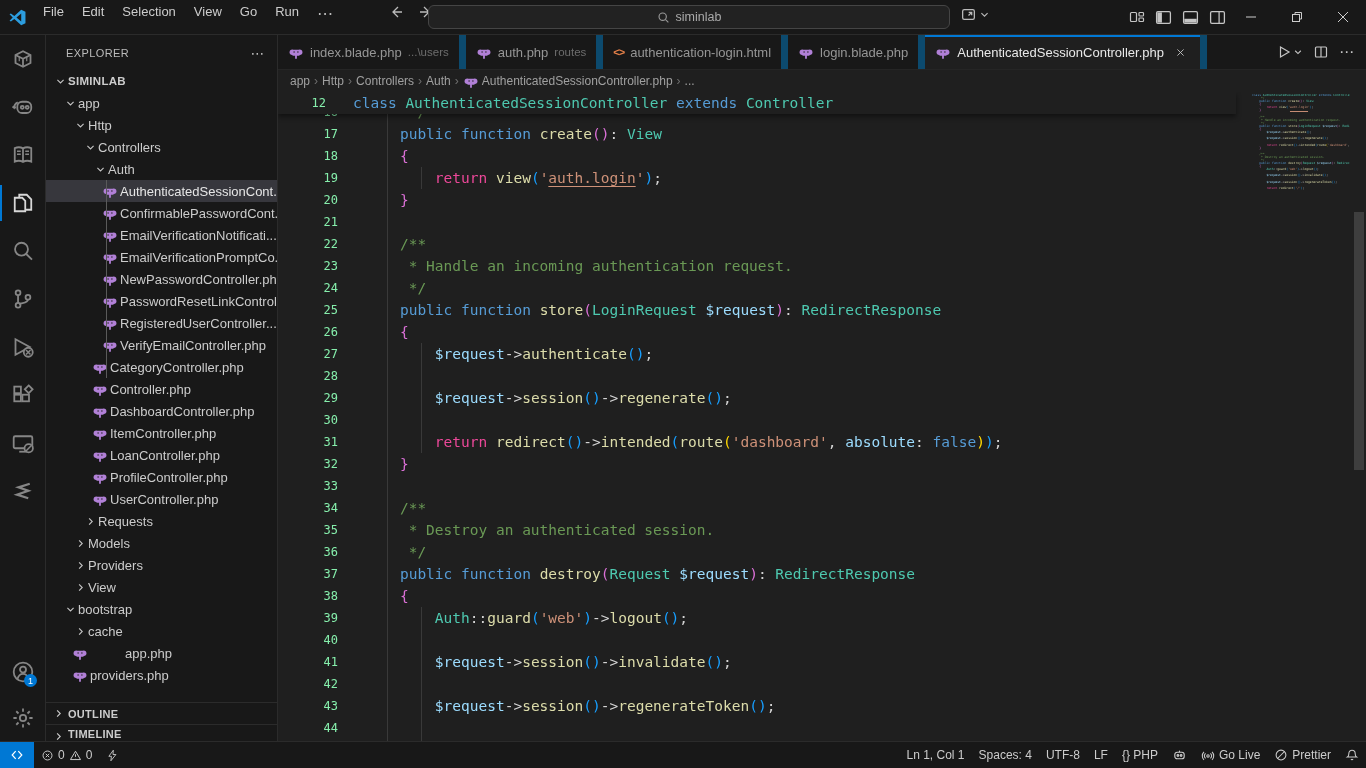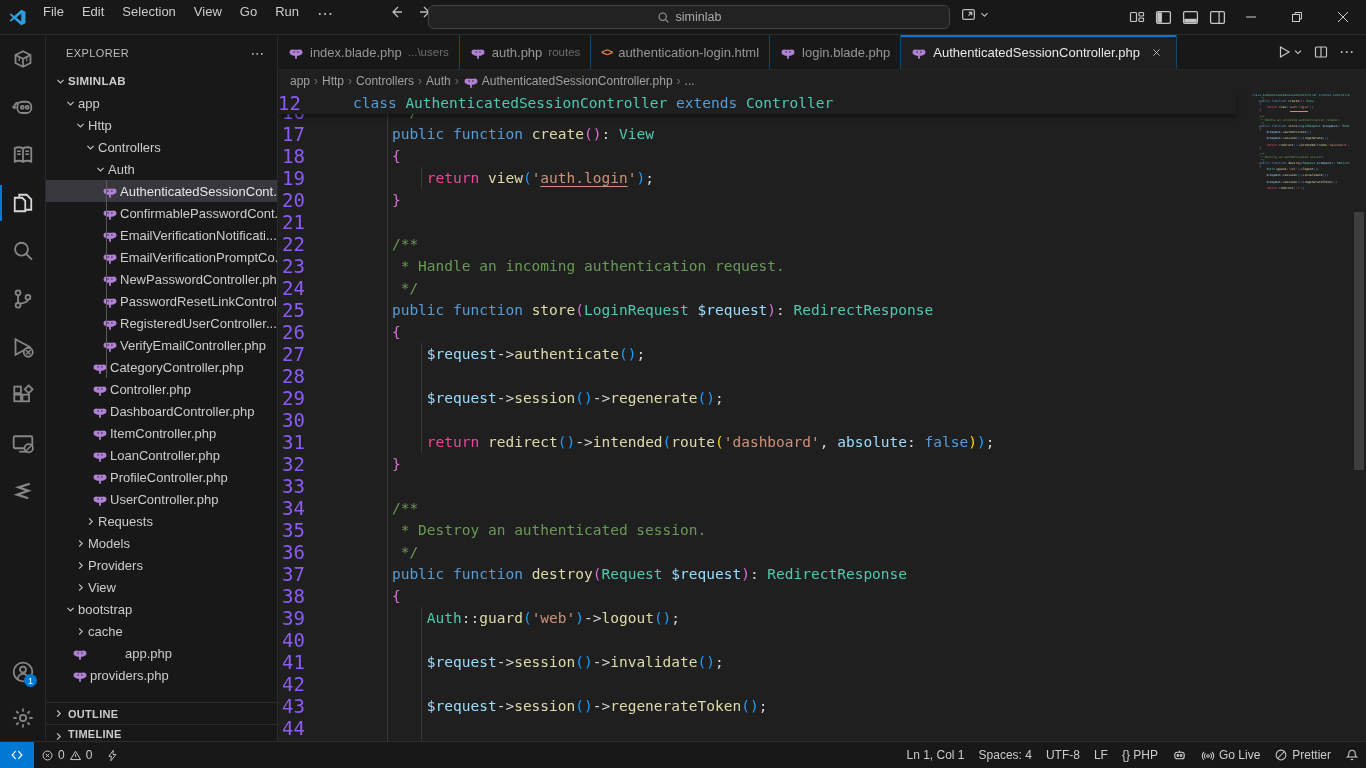--- a/index.html
+++ b/index.html
@@ -50,40 +50,40 @@
     color:#ccc;letter-spacing:.3px;cursor:pointer;}
   .sb-section .twist{width:16px;height:16px;margin:0 2px 0 4px;display:flex;align-items:center;justify-content:center;}
   .sb-section:last-child{height:17px;overflow:hidden;align-items:flex-start;padding-top:3px;}
 
   
   .editor-col{flex:1;display:flex;flex-direction:column;min-width:0;}
 
   
   .tabbar{height:35px;background:#181818;display:flex;align-items:stretch;border-bottom:1px solid #252525;}
   .tab{display:flex;align-items:center;gap:6px;padding:0 10px;font-size:13px;color:#969696;
-    border-right:1px solid #0c4a6e;position:relative;cursor:pointer;white-space:nowrap;}
+    border-right:7px solid #0c4a6e;position:relative;cursor:pointer;white-space:nowrap;}
   .tab .desc{font-size:11.5px;color:#6d6d6d;}
   .tab.active{background:#1f1f1f;color:#e8e8e8;}
   .tab.active::before{content:"";position:absolute;left:0;right:0;top:0;height:1.5px;background:#0078d4;}
   .tab .closex{width:18px;height:18px;border-radius:4px;display:flex;align-items:center;justify-content:center;color:#c5c5c5;margin-left:2px;}
   .html-glyph{color:#e8824a;font-weight:bold;font-size:11px;letter-spacing:-1px;}
   .tab-fill{flex:1;}
   .editor-actions{display:flex;align-items:center;gap:10px;padding:0 12px;color:#c5c5c5;}
 
   
   .breadcrumb{height:22px;background:#1f1f1f;display:flex;align-items:center;padding-left:12px;font-size:12px;color:#a0a0a0;gap:3px;}
   .crumb{display:flex;align-items:center;gap:3px;cursor:pointer;}
   .crumb-sep{color:#6e6e6e;font-size:12px;margin:0 1px;}
 
   
   .editor{flex:1;position:relative;background:#1f1f1f;overflow:hidden;
     font-family:"DejaVu Sans Mono","Liberation Mono",monospace;font-size:14.5px;}
-  .lines{position:absolute;top:9px;left:4px;right:0;}
+  .lines{position:absolute;top:9px;left:12px;right:0;}
   .line{height:22px;display:flex;align-items:center;white-space:pre;}
-  .ln{width:48px;text-align:left;color:#8b5cf6;flex:none;font-size:19px;}
+  .ln{width:48px;text-align:right;color:#86efac;flex:none;font-size:12px;}
   .ltext{padding-left:27px;}
   .sticky{position:absolute;top:0;left:0;right:130px;height:22px;background:#1f1f1f;z-index:5;
     box-shadow:0 3px 5px rgba(0,0,0,.45);display:flex;align-items:center;white-space:pre;}
   .iguide{position:absolute;width:1px;background:#393939;z-index:1;}
   .tok-pln{color:#d4d4d4}.tok-kw{color:#569cd6}.tok-ctl{color:#ec4899}.tok-type{color:#4ec9b0}
   .tok-fn{color:#dcdcaa}.tok-var{color:#9cdcfe}.tok-str{color:#ce9178}
   .tok-lnk{color:#ce9178;text-decoration:underline;text-underline-offset:3px;}
   .tok-cmt{color:#6a9955}.tok-b1{color:#ffd700}.tok-b2{color:#da70d6}.tok-b3{color:#179fff}
 
   .minimap{position:absolute;top:2px;right:16px;width:98px;font-size:3px;line-height:3.1px;

